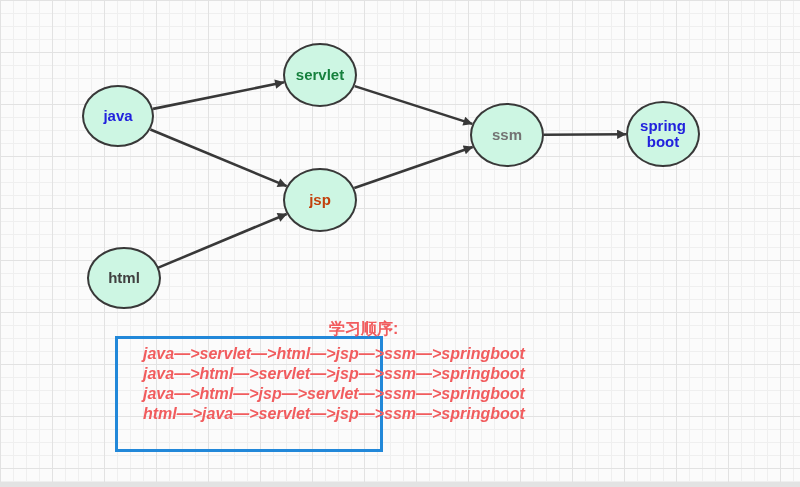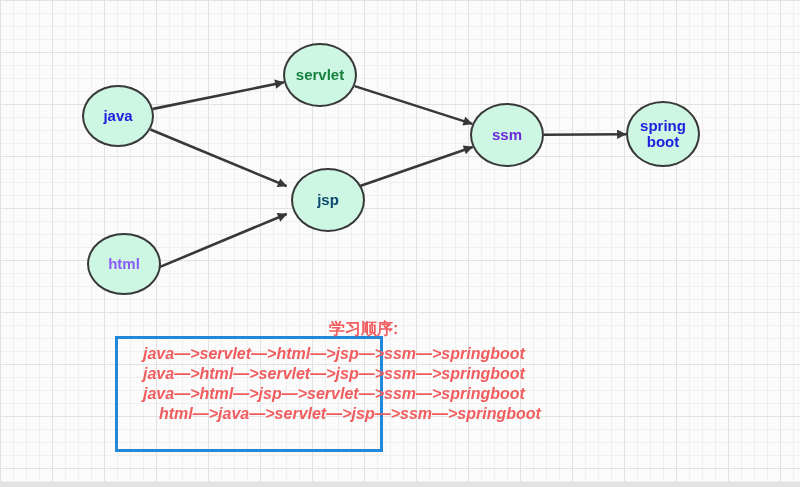--- a/index.html
+++ b/index.html
@@ -106,39 +106,39 @@
       </g>
   </svg>
 
   <div id="nodes-layer">
       <div class="node" style="left: 82px; top: 85px; width: 72px; height: 62px; background: rgb(205, 246, 227); border: 2.5px solid rgb(56, 56, 56); color: rgb(33, 33, 221);">
         <span>java</span>
       </div>
       <div class="node" style="left: 283px; top: 43px; width: 74px; height: 64px; background: rgb(205, 246, 227); border: 2.5px solid rgb(56, 56, 56); color: #15803d;">
         <span>servlet</span>
       </div>
-      <div class="node" style="left: 291px; top: 168px; width: 74px; height: 64px; background: rgb(205, 246, 227); border: 2.5px solid rgb(56, 56, 56); color: #0c4a6e;">
+      <div class="node" style="left: 283px; top: 168px; width: 74px; height: 64px; background: rgb(205, 246, 227); border: 2.5px solid rgb(56, 56, 56); color: #c2410c;">
         <span>jsp</span>
       </div>
-      <div class="node" style="left: 87px; top: 233px; width: 74px; height: 62px; background: rgb(205, 246, 227); border: 2.5px solid rgb(56, 56, 56); color: #8b5cf6;">
+      <div class="node" style="left: 87px; top: 247px; width: 74px; height: 62px; background: rgb(205, 246, 227); border: 2.5px solid rgb(56, 56, 56); color: #404040;">
         <span>html</span>
       </div>
-      <div class="node" style="left: 470px; top: 103px; width: 74px; height: 64px; background: rgb(205, 246, 227); border: 2.5px solid rgb(56, 56, 56); color: #6d28d9;">
+      <div class="node" style="left: 470px; top: 103px; width: 74px; height: 64px; background: rgb(205, 246, 227); border: 2.5px solid rgb(56, 56, 56); color: #737373;">
         <span>ssm</span>
       </div>
       <div class="node" style="left: 626px; top: 101px; width: 74px; height: 66px; background: rgb(205, 246, 227); border: 2.5px solid rgb(56, 56, 56); color: rgb(33, 33, 221);">
         <span>spring boot</span>
       </div>
     </div>
 
   <div id="note-box" style="border-color: rgb(34, 136, 217);"></div>
 
   <div id="note-title" style="color: rgb(241, 92, 94);">学习顺序:</div>
 
   <div id="note-lines">
     <div class="note-line" style="color: rgb(241, 92, 94);">java—&gt;servlet—&gt;html—&gt;jsp—&gt;ssm—&gt;springboot</div>
     <div class="note-line" style="color: rgb(241, 92, 94);">java—&gt;html—&gt;servlet—&gt;jsp—&gt;ssm—&gt;springboot</div>
     <div class="note-line" style="color: rgb(241, 92, 94);">java—&gt;html—&gt;jsp—&gt;servlet—&gt;ssm—&gt;springboot</div>
-    <div class="note-line" style="color: rgb(241, 92, 94); margin-left: 16px;">html—&gt;java—&gt;servlet—&gt;jsp—&gt;ssm—&gt;springboot</div>
+    <div class="note-line" style="color: rgb(241, 92, 94);">html—&gt;java—&gt;servlet—&gt;jsp—&gt;ssm—&gt;springboot</div>
   </div>
 
   <div id="bottom-edge"></div>
 </div>
 
 </body></html>

